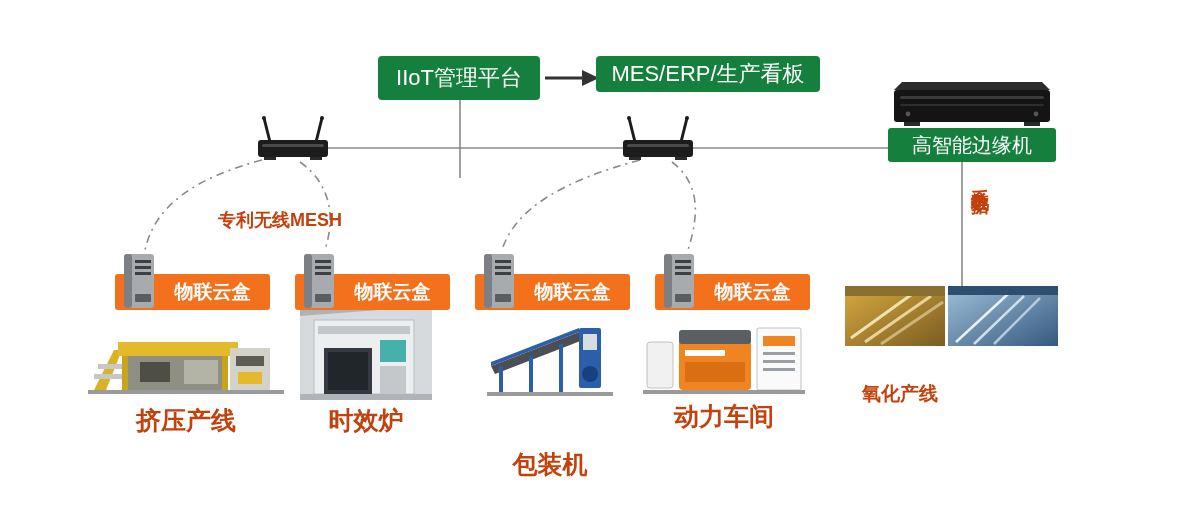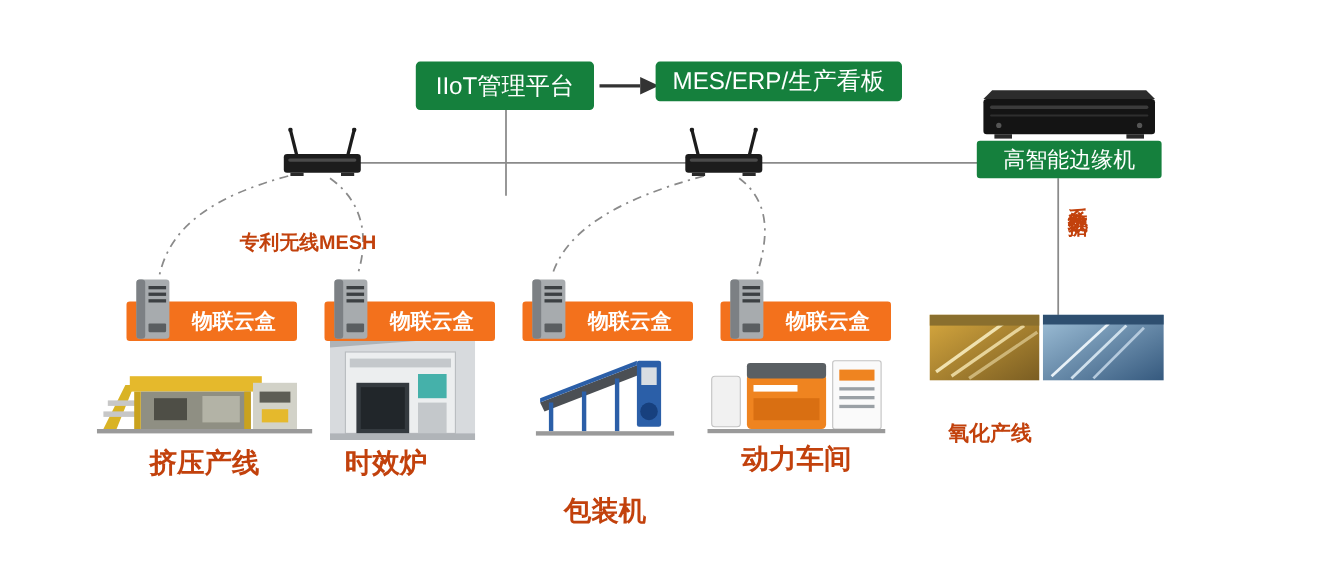--- a/index.html
+++ b/index.html
@@ -30,21 +30,21 @@
     position:absolute; z-index:3; color:#c2410c; font-weight:bold;
     white-space:nowrap;
   }
   .mesh-label { left:218px; top:208px; font-size:18px; }
   .system-data-label {
     left:968px; top:174px; font-size:18px;
     writing-mode:vertical-rl; text-orientation:upright; letter-spacing:3px;
   }
   .machine-label { font-size:25px; text-align:center; }
   .label-extrusion { left:88px;  top:404px; width:196px; }
-  .label-furnace   { left:285px; top:404px; width:132px; }
+  .label-furnace   { left:300px; top:404px; width:132px; }
   .label-packing   { left:487px; top:404px; width:126px;margin-top:44px; }
   .label-power     { left:643px; top:400px; width:162px; }
   .label-oxidation { left:845px; top:368px; width:110px; font-size:19px; text-align:center;margin-top:13px; }
 
   .device { position:absolute; z-index:2; }
   .router-left  { left:250px; top:116px; }
   .router-right { left:615px; top:116px; }
   .edge-photo   { left:888px; top:72px; }
 
   .cloud-group { position:absolute; z-index:3; width:155px; height:58px; }

